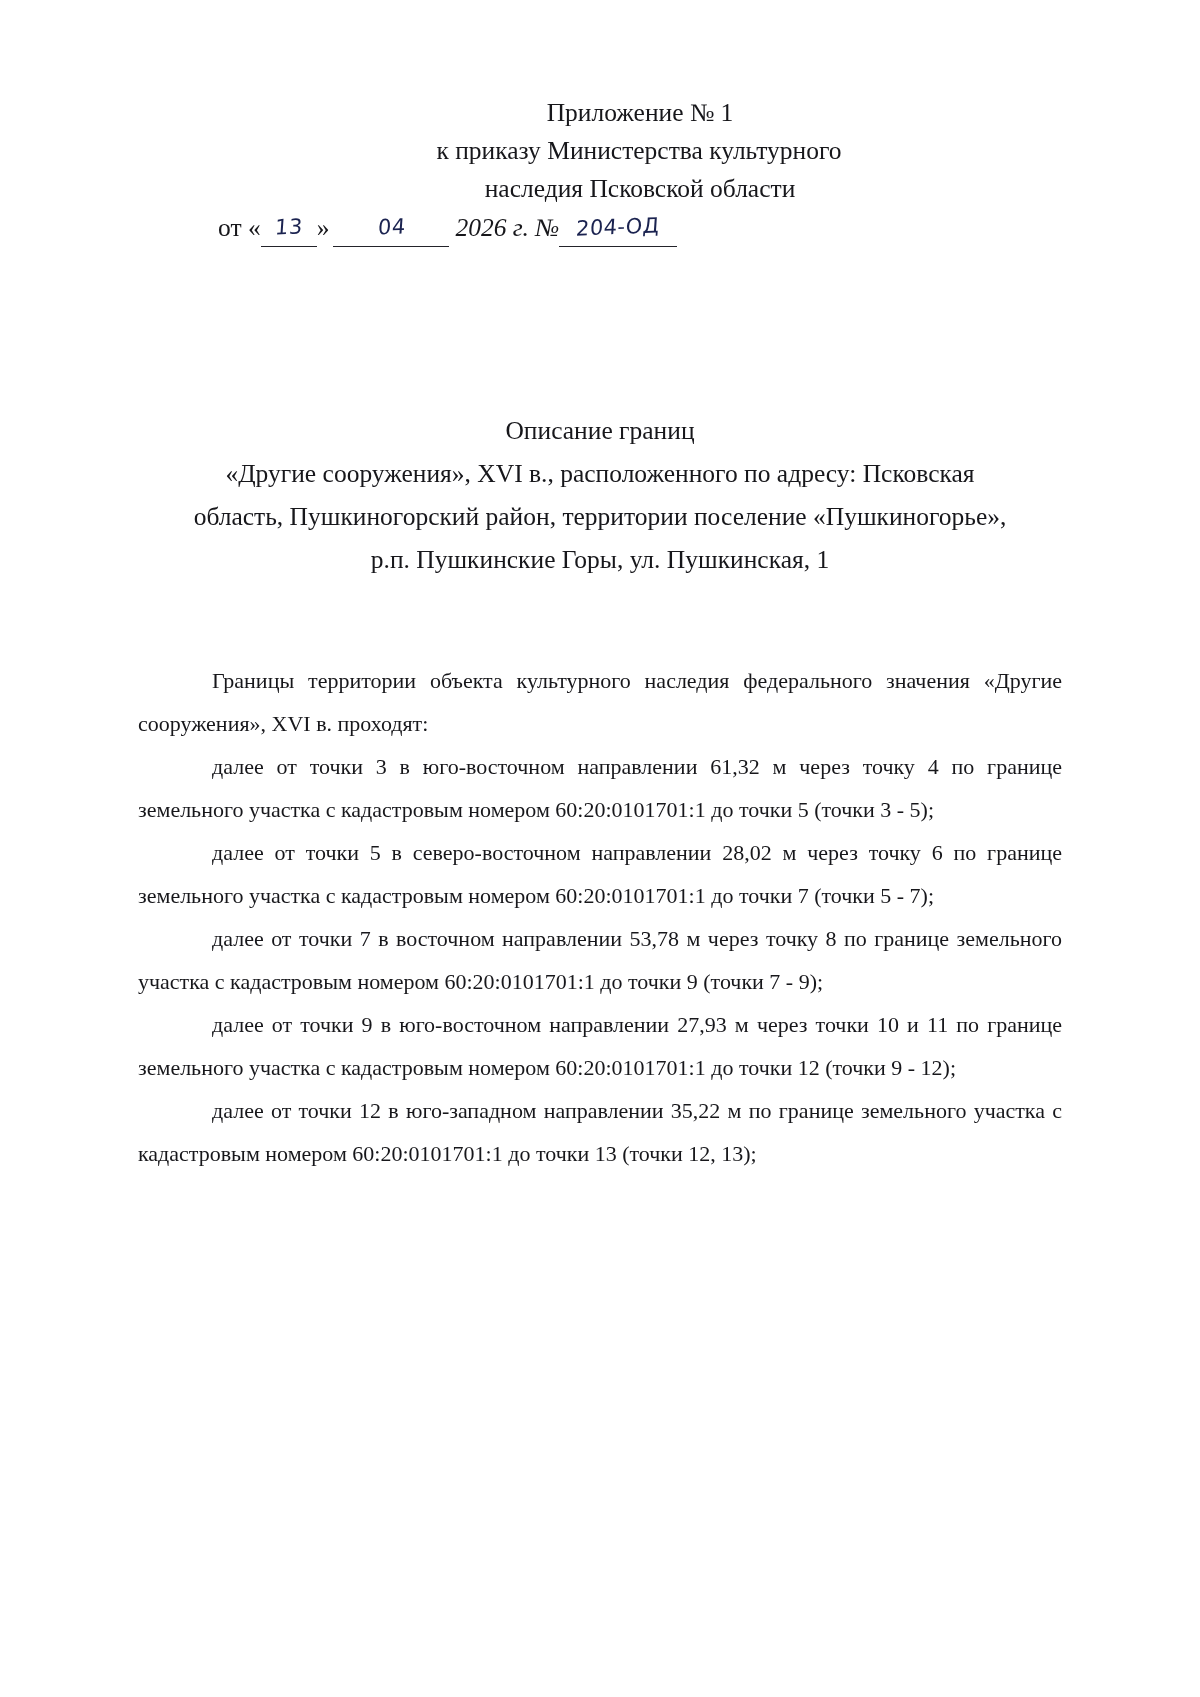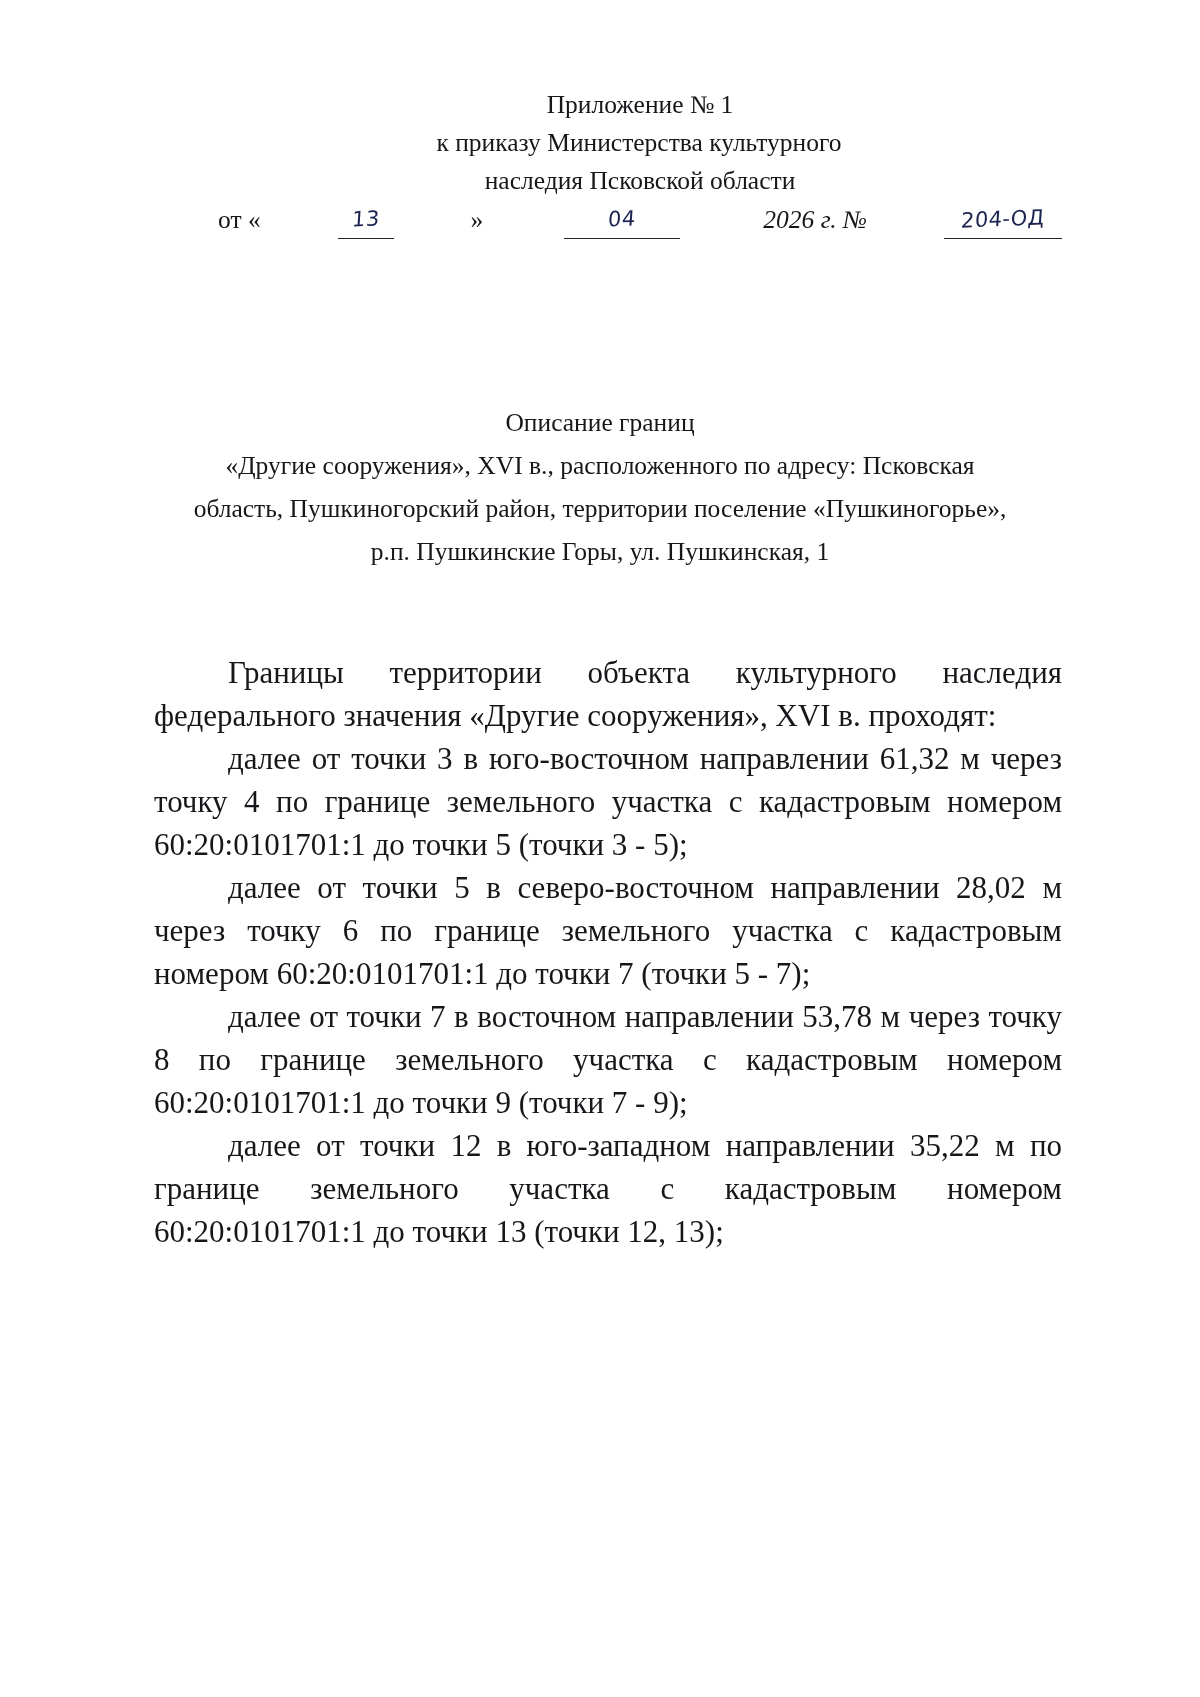--- a/index.html
+++ b/index.html
@@ -12,21 +12,21 @@
     width: 1200px;
     height: 1697px;
     background: #ffffff;
     font-family: "Liberation Serif", serif;
     color: #17171b;
     overflow: hidden;
   }
   .content {
     position: absolute;
     left: 138px;
-    top: 0;
+    top: 8px;
     width: 924px;
     height: 1270px;
   }
 
   
   .header {
     margin-top: 86px;
     text-align: center;
     font-size: 25.5px;
     line-height: 38px;
@@ -37,24 +37,23 @@
   }
   .header .l1 { padding-left: 80px; }
   .header .l2 { padding-left: 78px; }
   .header .l3 { padding-left: 80px; }
 
   .dateline {
     padding-left: 80px;
     margin-top: 1px;
     display: flex;
     align-items: baseline;
-    justify-content: space-between;
+    justify-content: flex-start;
     font-size: 25.5px;
     white-space: nowrap;
-    gap: 14px;
   }
   .dateline .ot { }
   .dateline .quo { }
   .hand {
     font-family: "DejaVu Sans", sans-serif;
     font-size: 21px;
     color: #1b2350;
     letter-spacing: .5px;
     display: inline-block;
     transform: rotate(-2.2deg) skewX(-6deg);
@@ -80,25 +79,24 @@
   .titleblock .t-line { display: block; }
   .titleblock .t1 { }
   .titleblock .t2 { }
   .titleblock .t3 { }
   .titleblock .t4 { }
   .titleblock .t5 { }
 
   
   .body {
     margin-top: 78px;
-    font-size: 31px;
+    font-size: 22px;
     line-height: 43px;
     text-align: justify;
     text-justify: inter-word;
-    margin-left: 16px;
   }
   .body p {
     margin: 0;
     text-indent: 74px;
   }
 </style>
 </head>
 <body>
 
 <div class="page">
@@ -130,17 +128,18 @@
       <span class="t-line t3">«Другие сооружения», XVI в., расположенного по адресу: Псковская</span>
       <span class="t-line t4">область, Пушкиногорский район, территории поселение «Пушкиногорье»,</span>
       <span class="t-line t5">р.п. Пушкинские Горы, ул. Пушкинская, 1</span>
     </div>
 
     <div class="body">
       <p>Границы территории объекта культурного наследия федерального значения «Другие сооружения», XVI в. проходят:</p>
       <p>далее от точки 3 в юго-восточном направлении 61,32 м через точку 4 по границе земельного участка с кадастровым номером 60:20:0101701:1 до точки 5 (точки 3 - 5);</p>
       <p>далее от точки 5 в северо-восточном направлении 28,02 м через точку 6 по границе земельного участка с кадастровым номером 60:20:0101701:1 до точки 7 (точки 5 - 7);</p>
       <p>далее от точки 7 в восточном направлении 53,78 м через точку 8 по границе земельного участка с кадастровым номером 60:20:0101701:1 до точки 9 (точки 7 - 9);</p>
+      <p>далее от точки 9 в юго-восточном направлении 27,93 м через точки 10 и 11 по границе земельного участка с кадастровым номером 60:20:0101701:1 до точки 12 (точки 9 - 12);</p>
       <p>далее от точки 12 в юго-западном направлении 35,22 м по границе земельного участка с кадастровым номером 60:20:0101701:1 до точки 13 (точки 12, 13);</p>
     </div>
 
   </div>
 </div>
 
 </body></html>

